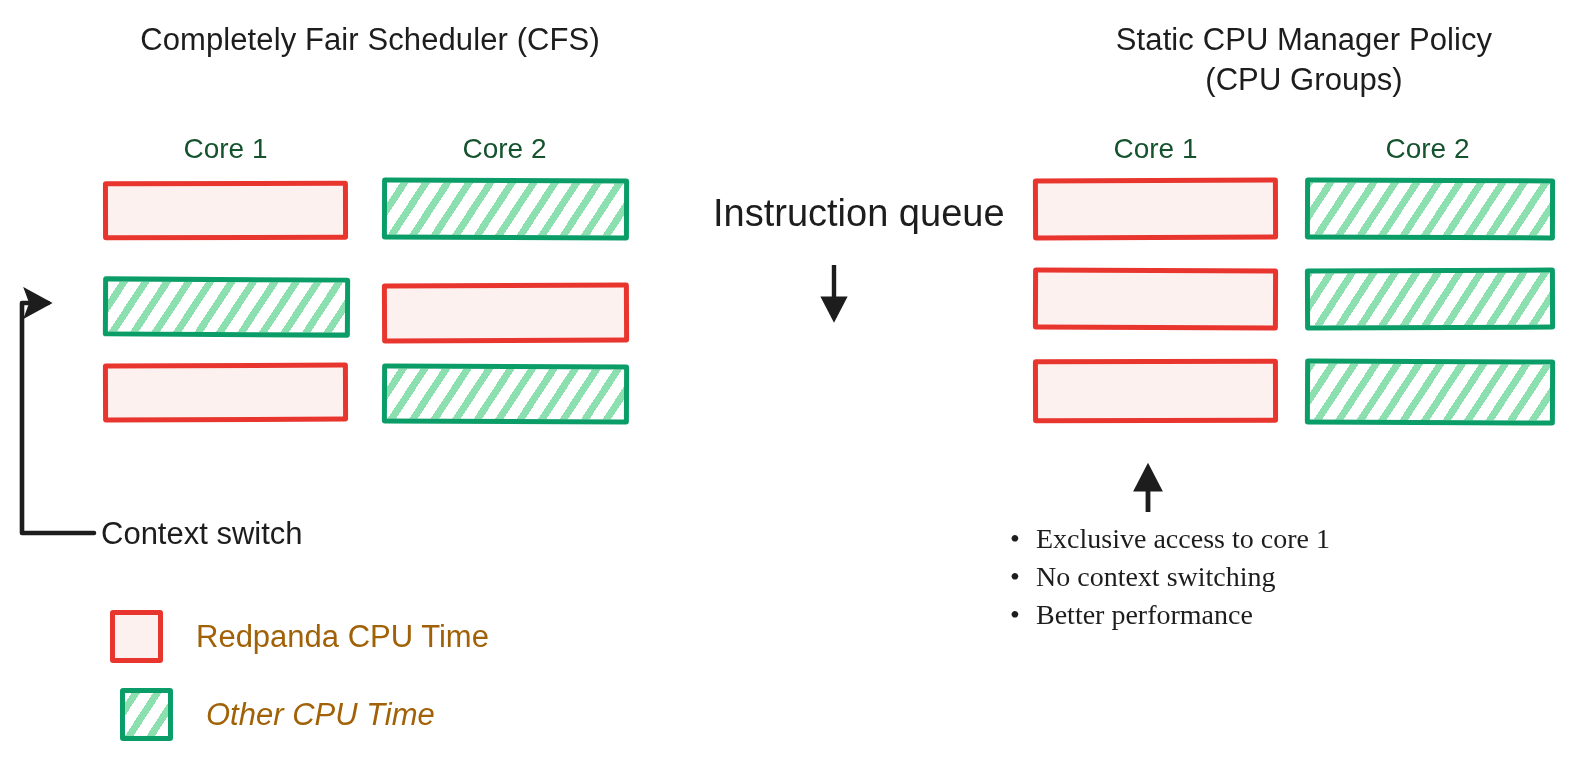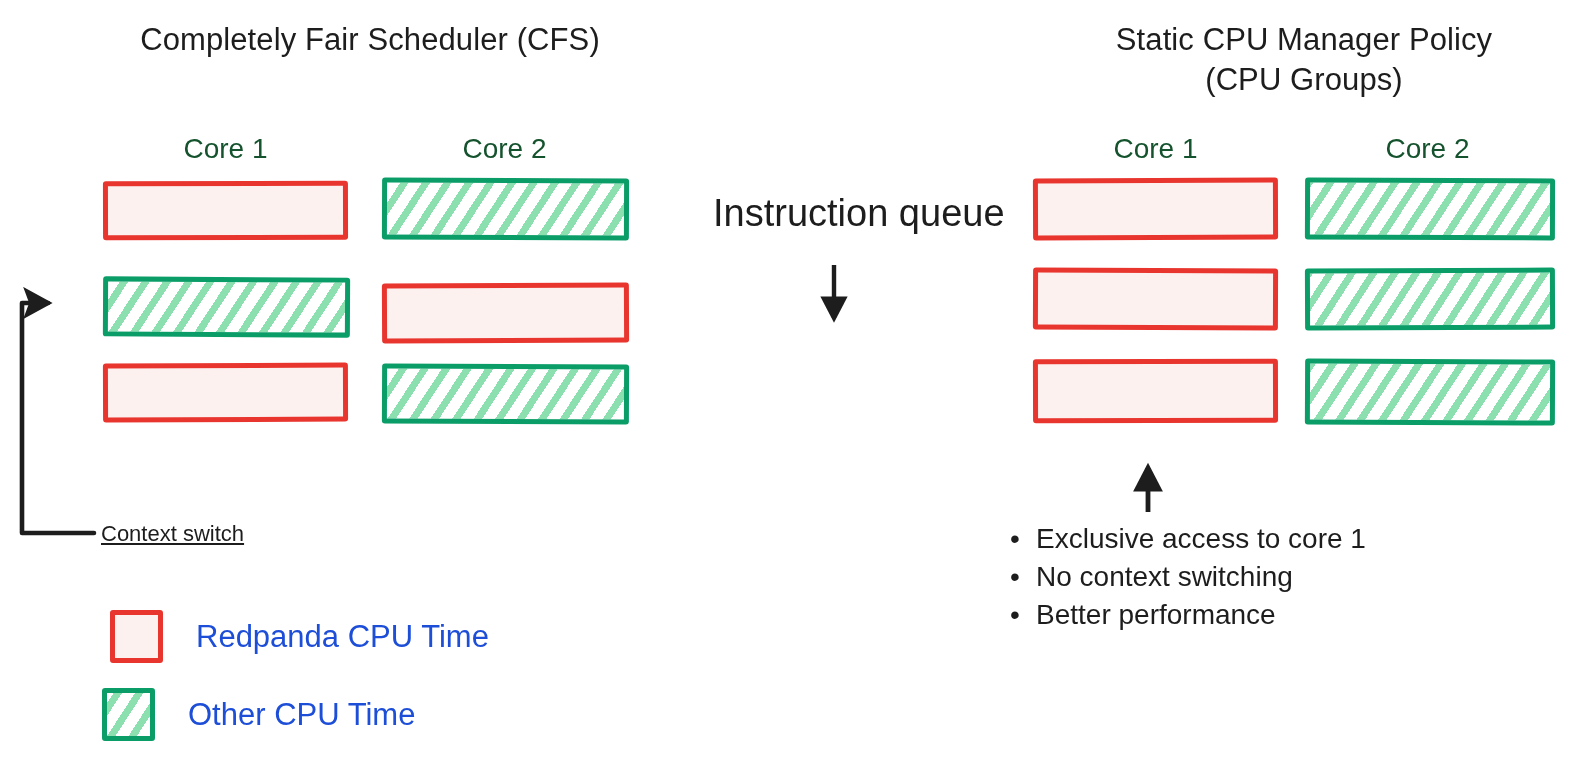--- a/index.html
+++ b/index.html
@@ -87,21 +87,21 @@
         rgba(255,255,255,0) 11px,
         #8ce0b0 11px,
         #8ce0b0 18px
       ),
       #ffffff;
   }
   .legend-text {
     margin-left: 33px;
     font-size: 31px;
     line-height: 36px;
-    color: #1d4ed8;
+    color: #a16207;
     white-space: nowrap;
   }
 
   
   .plain-label {
     position: absolute;
     font-size: 38px;
     line-height: 36px;
     color: #1d1d1d;
     white-space: nowrap;
@@ -117,20 +117,21 @@
     list-style: none;
   }
   #bullets li {
     position: relative;
     padding-left: 28px;
     font-size: 28px;
     line-height: 36px;
     color: #1d1d1d;
     white-space: nowrap;
     margin-bottom: 2px;
+    font-family: Liberation Serif, serif;
   }
   #bullets li::before {
     content: "\2022";
     position: absolute;
     left: 2px;
     top: 0;
     font-size: 28px;
     line-height: 36px;
   }
 
@@ -170,21 +171,21 @@
   <div class="slot red" style="left:1033px; top:178px; width:245px; height:62px; transform:rotate(-0.2deg);"></div>
   <div class="slot red" style="left:1033px; top:268px; width:245px; height:62px; transform:rotate(0.2deg);"></div>
   <div class="slot red" style="left:1033px; top:359px; width:245px; height:64px; transform:rotate(-0.15deg);"></div>
 
   <div class="slot green" style="left:1305px; top:178px; width:250px; height:62px; transform:rotate(0.2deg);"></div>
   <div class="slot green" style="left:1305px; top:268px; width:250px; height:62px; transform:rotate(-0.2deg);"></div>
   <div class="slot green" style="left:1305px; top:359px; width:250px; height:66px; transform:rotate(0.25deg);"></div>
 
   <div class="plain-label" style="left:713px; top:195px;">Instruction queue</div>
 
-  <div class="plain-label" style="left:101px; top:516px; font-size:22px;text-decoration:underline;">Context switch</div>
+  <div class="plain-label" style="left:101px; top:516px; font-size:31px;">Context switch</div>
 
   <svg class="overlay" viewBox="0 0 1577 768">
     <defs>
       <marker id="arrowhead-right" markerWidth="7" markerHeight="7" refX="5.4" refY="3.5" orient="auto" markerUnits="strokeWidth">
         <path d="M 0 0 L 6.4 3.5 L 0 7 L 1.3 3.5 z" fill="#1d1d1d"></path>
       </marker>
       <marker id="arrowhead-down" markerWidth="6.2" markerHeight="6.2" refX="4.9" refY="3.1" orient="auto" markerUnits="strokeWidth">
         <path d="M 0 0 L 6.0 3.1 L 0 6.2 z" fill="#1d1d1d"></path>
       </marker>
       <marker id="arrowhead-up" markerWidth="6.2" markerHeight="6.2" refX="4.9" refY="3.1" orient="auto" markerUnits="strokeWidth">
@@ -203,18 +204,18 @@
     <li>Exclusive access to core 1</li>
     <li>No context switching</li>
     <li>Better performance</li>
   </ul>
 
   <div class="legend-row" style="left:110px; top:610px;">
     <div class="legend-swatch red"></div>
     <div class="legend-text">Redpanda CPU Time</div>
   </div>
 
-  <div class="legend-row" style="left:102px; top:688px;">
+  <div class="legend-row" style="left:120px; top:688px;font-style:italic;">
     <div class="legend-swatch green"></div>
     <div class="legend-text">Other CPU Time</div>
   </div>
 
 </div>
 
 </body></html>

